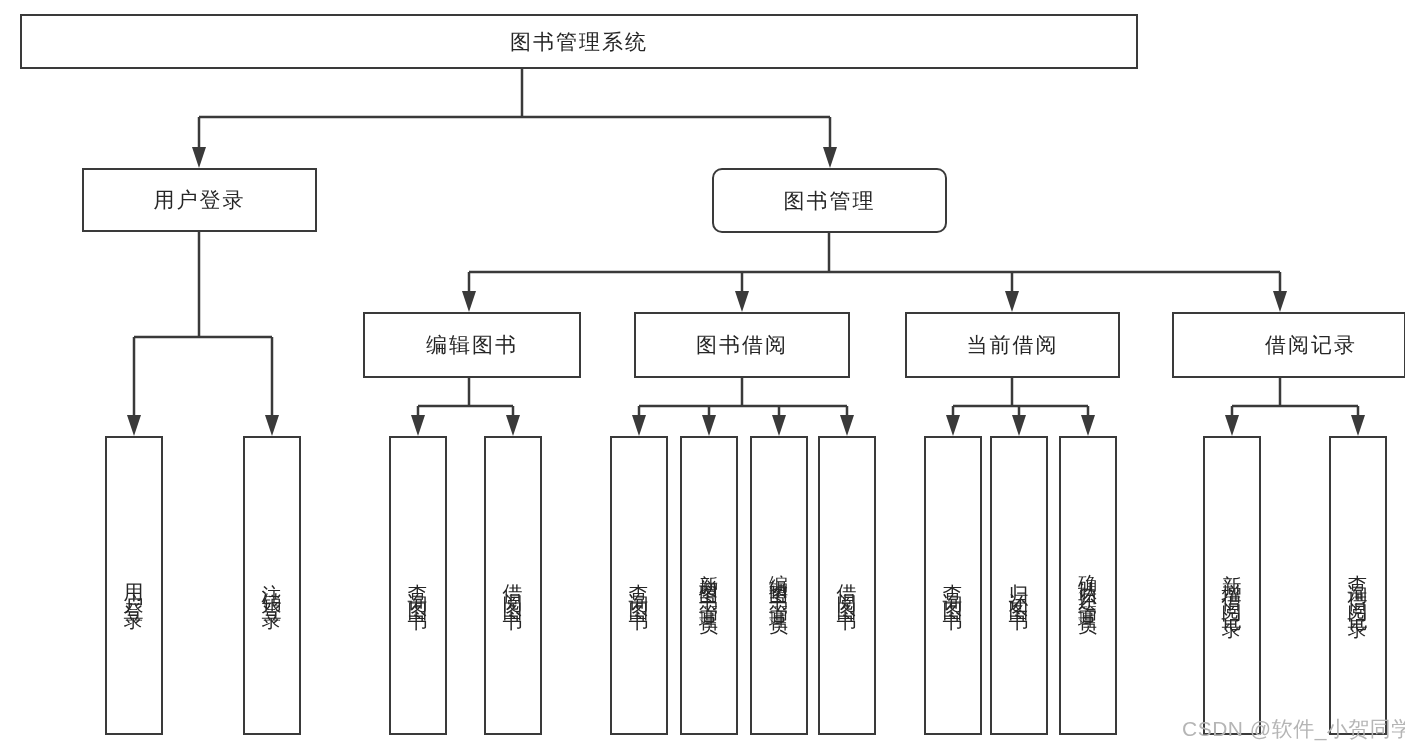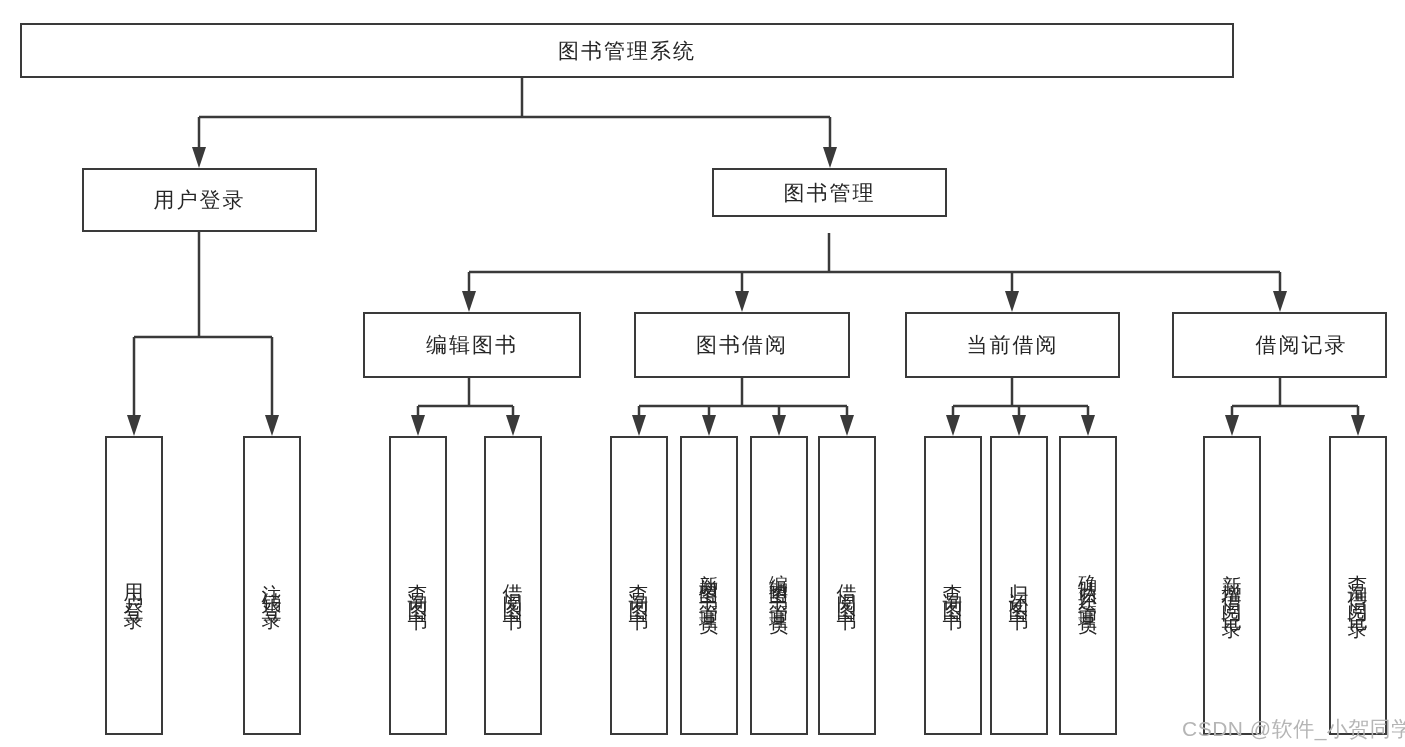--- a/index.html
+++ b/index.html
@@ -106,41 +106,41 @@
 
       <polygon points="946,415 960,415 953,436"></polygon>
       <polygon points="1012,415 1026,415 1019,436"></polygon>
       <polygon points="1081,415 1095,415 1088,436"></polygon>
 
       <polygon points="1225,415 1239,415 1232,436"></polygon>
       <polygon points="1351,415 1365,415 1358,436"></polygon>
     </g>
   </svg>
 
-  <div class="box" style="left:20px;top:23px;width:1214px;height:55px;">
+  <div class="box" style="left:20px;top:14px;width:1118px;height:55px;">
     <span class="lbl">图书管理系统</span>
   </div>
 
   <div class="box" style="left:82px;top:168px;width:235px;height:64px;">
     <span class="lbl">用户登录</span>
   </div>
-  <div class="box" style="left:712px;top:168px;width:235px;height:49px;">
+  <div class="box" style="left:712px;top:168px;width:235px;height:65px;border-radius:10px;">
     <span class="lbl">图书管理</span>
   </div>
 
   <div class="box" style="left:363px;top:312px;width:218px;height:66px;">
     <span class="lbl">编辑图书</span>
   </div>
   <div class="box" style="left:634px;top:312px;width:216px;height:66px;text-align:center;">
     <span class="lbl">图书借阅</span>
   </div>
   <div class="box" style="left:905px;top:312px;width:215px;height:66px;font-family:Liberation Serif, serif;">
     <span class="lbl">当前借阅</span>
   </div>
-  <div class="box" style="left:1172px;top:312px;width:215px;height:66px;padding-left:44px;">
+  <div class="box" style="left:1172px;top:312px;width:234px;height:66px;padding-left:44px;">
     <span class="lbl">借阅记录</span>
   </div>
 
   <div class="leaf" style="left:105px;">
     <span class="vlbl">用户登录</span>
   </div>
   <div class="leaf" style="left:243px;">
     <span class="vlbl">注销登录</span>
   </div>
 

